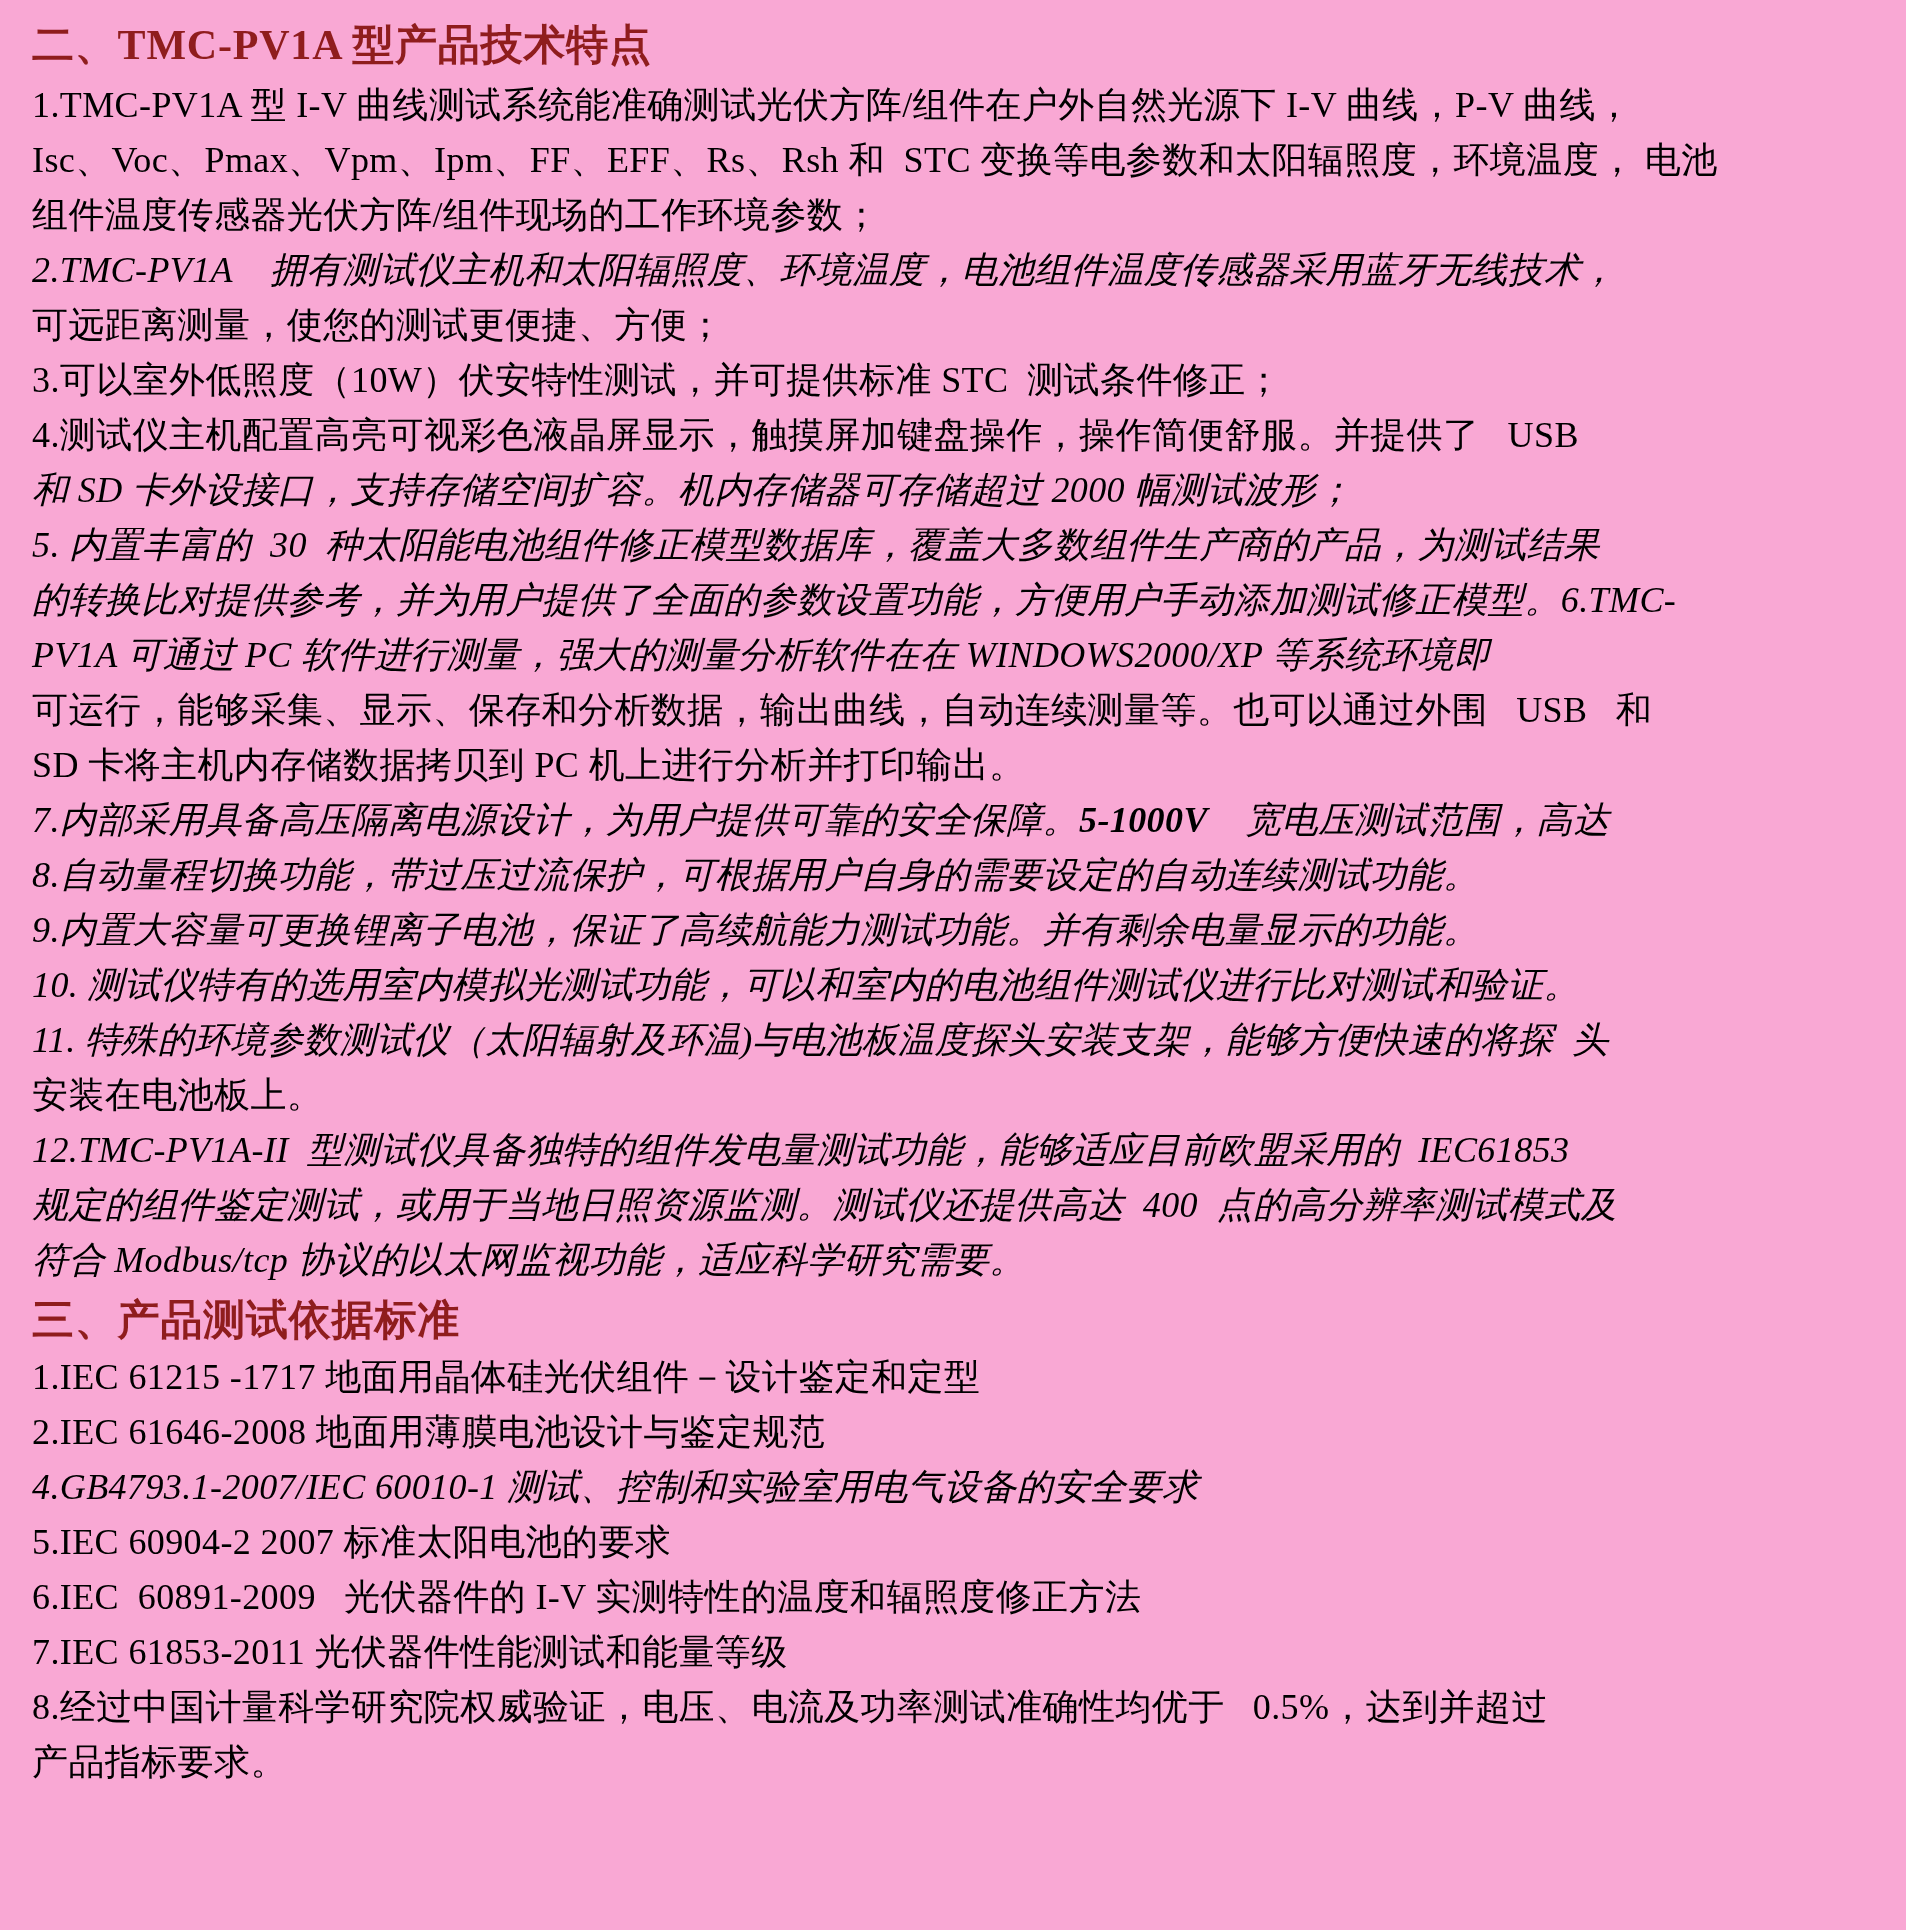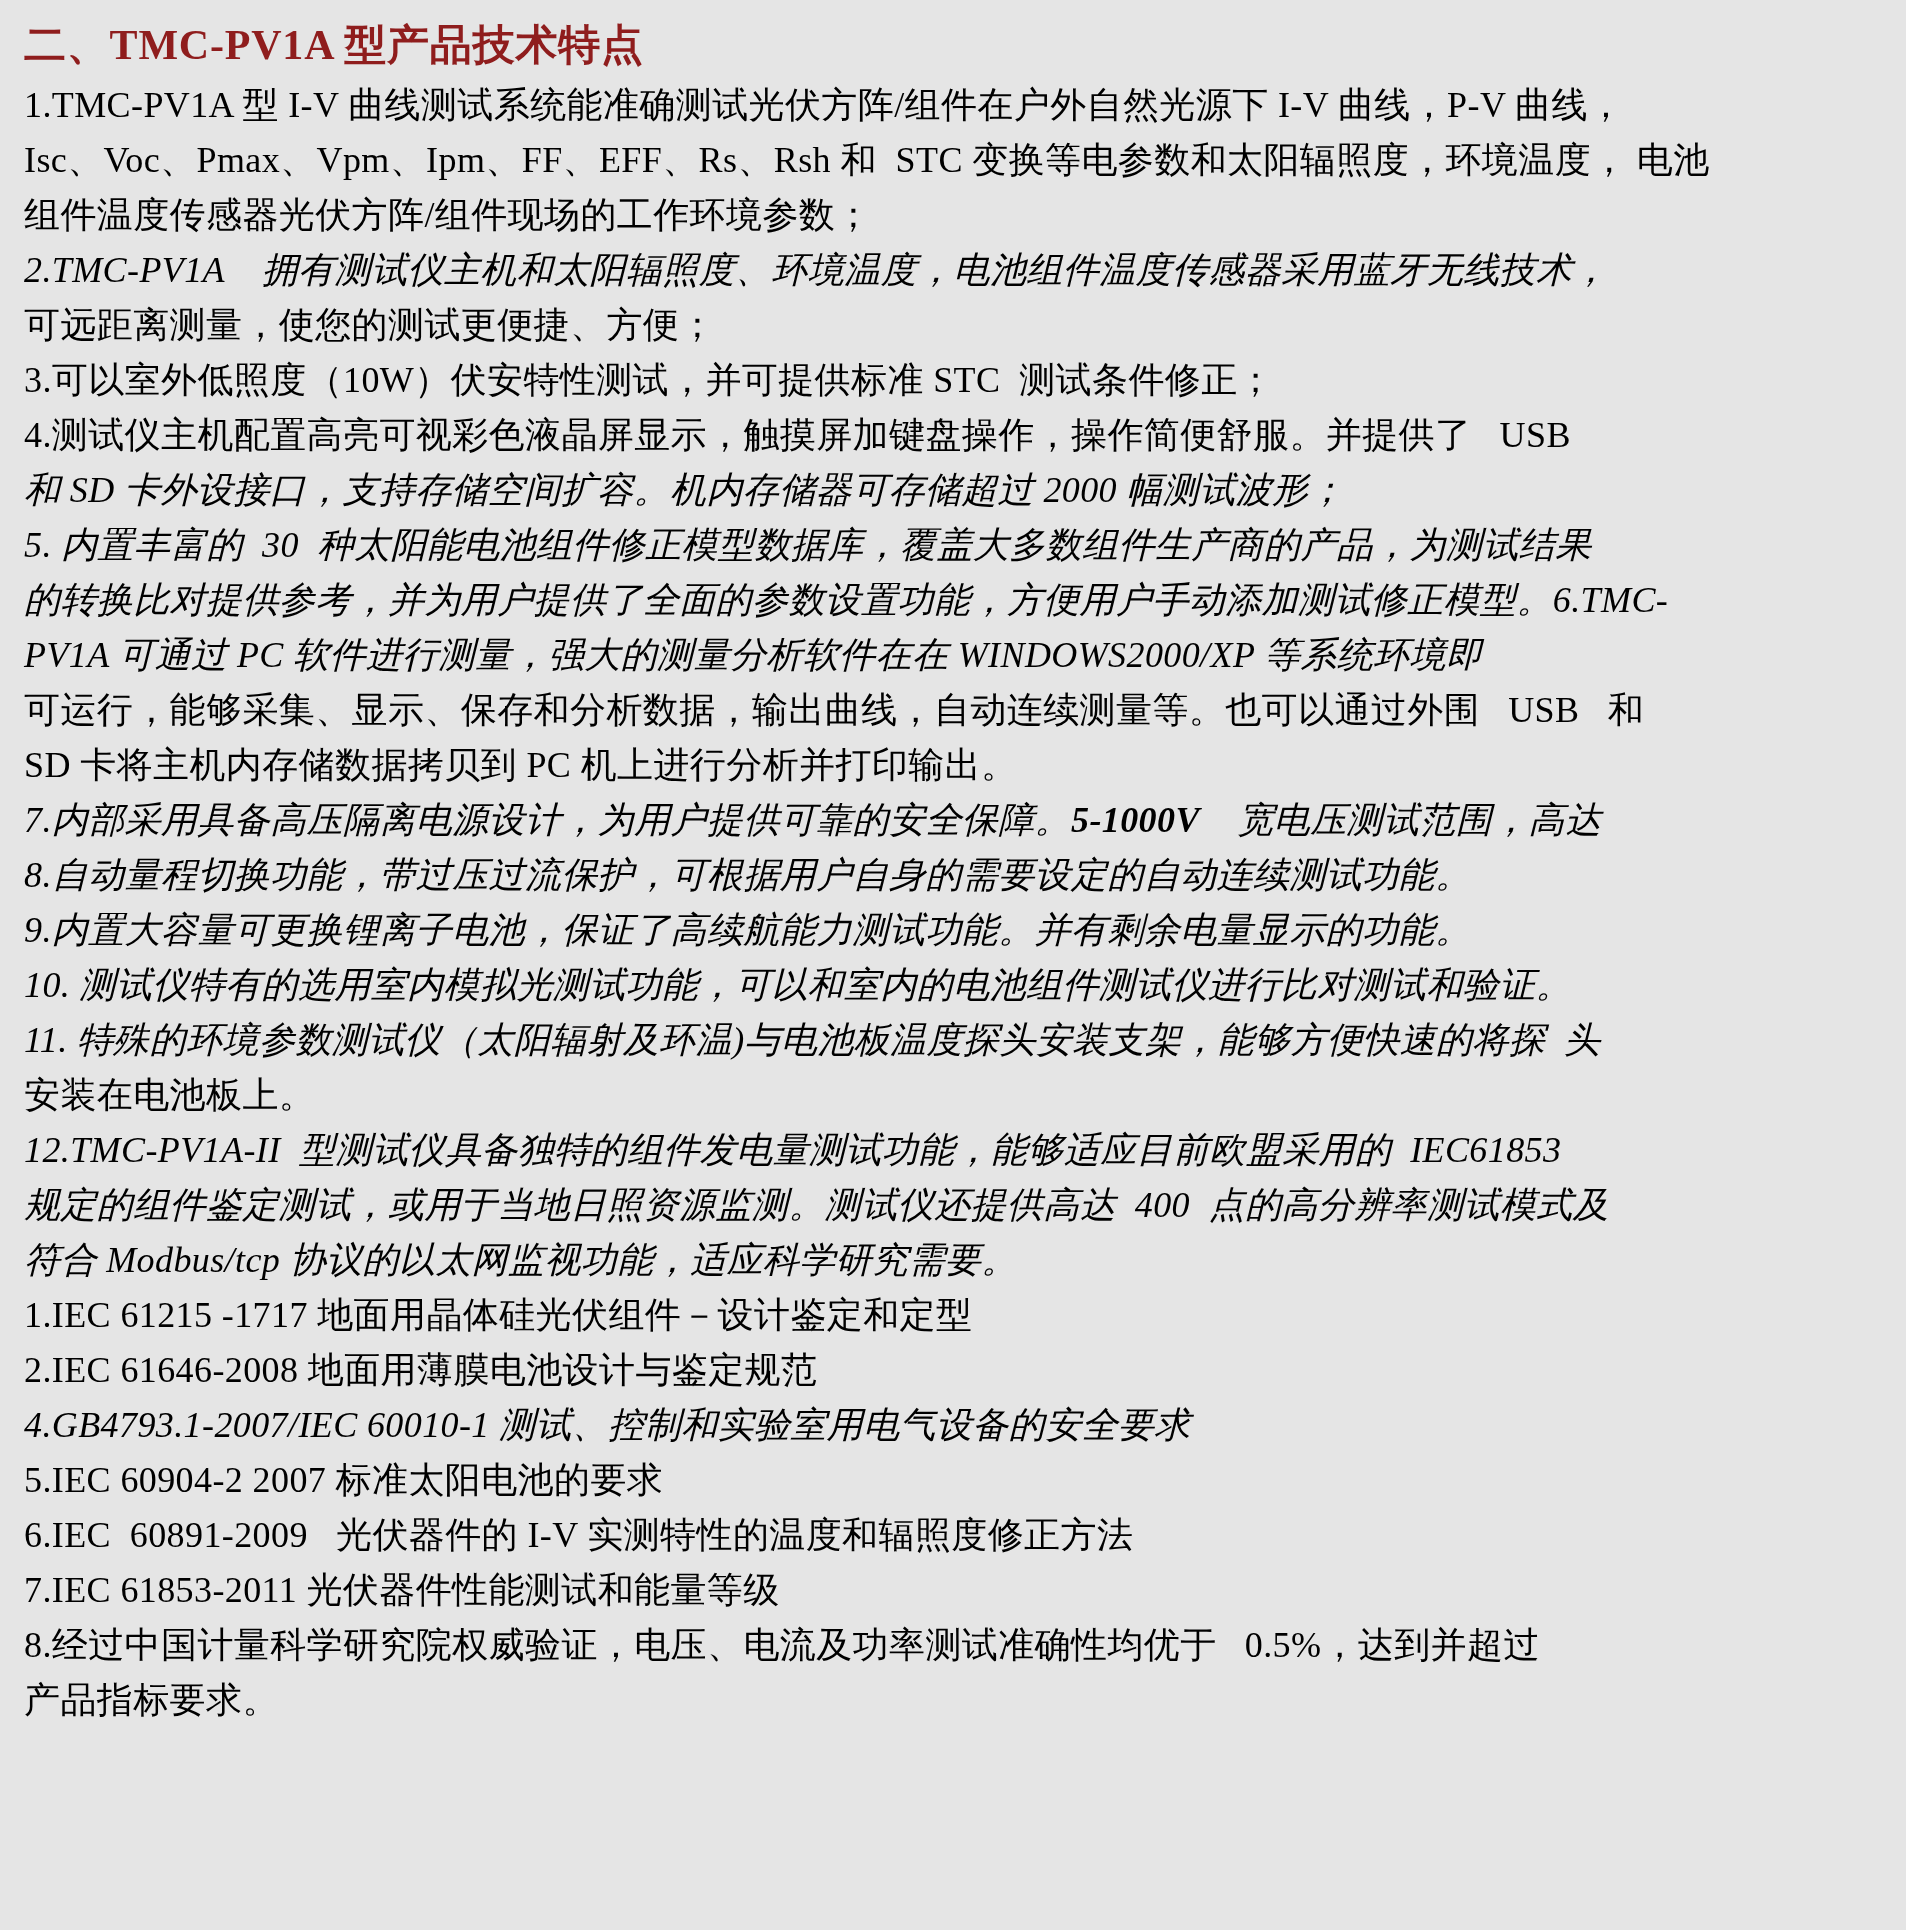--- a/index.html
+++ b/index.html
@@ -7,24 +7,24 @@
     padding: 0;
     background: #ffffff;
     width: 1906px;
     height: 1931px;
     overflow: hidden;
   }
   .doc {
     box-sizing: border-box;
     width: 1906px;
     height: 1931px;
-    padding: 20px 30px 0 24px;
+    padding: 20px 30px 0 32px;
     font-family: "Liberation Serif", "DejaVu Serif", serif;
     color: #000000;
-    background: #e5e5e5;
+    background: #f9a8d4;
   }
   h2.sec-heading {
     font-family: "Liberation Serif", "DejaVu Serif", serif;
     font-size: 42px;
     line-height: 50px;
     font-weight: bold;
     color: var(--heading-red, #8f1d1d);
     margin: 0 0 8.4px 0;
     letter-spacing: 0.8px;
     white-space: pre-wrap;
@@ -69,20 +69,21 @@
   <p class="line ind1"><span>7.内部采用具备高压隔离电源设计，为用户提供可靠的安全保障。</span><span class="bold-latin">5-1000V</span><span>    宽电压测试范围，高达</span></p>
   <p class="line ind1">8.自动量程切换功能，带过压过流保护，可根据用户自身的需要设定的自动连续测试功能。</p>
   <p class="line ind1">9.内置大容量可更换锂离子电池，保证了高续航能力测试功能。并有剩余电量显示的功能。</p>
   <p class="line ind1 gap-top">10. 测试仪特有的选用室内模拟光测试功能，可以和室内的电池组件测试仪进行比对测试和验证。</p>
   <p class="line ind1">11. 特殊的环境参数测试仪（太阳辐射及环温)与电池板温度探头安装支架，能够方便快速的将探  头</p>
   <p class="line ind2">安装在电池板上。</p>
   <p class="line ind1">12.TMC-PV1A-II  型测试仪具备独特的组件发电量测试功能，能够适应目前欧盟采用的  IEC61853</p>
   <p class="line ind1">规定的组件鉴定测试，或用于当地日照资源监测。测试仪还提供高达  400  点的高分辨率测试模式及</p>
   <p class="line ind1">符合 Modbus/tcp 协议的以太网监视功能，适应科学研究需要。</p>
 
+  <h2 class="sec-heading second">三、产品测试依据标准</h2>
 
   <p class="line ind2">1.IEC 61215 -1717 地面用晶体硅光伏组件－设计鉴定和定型</p>
   <p class="line ind2">2.IEC 61646-2008 地面用薄膜电池设计与鉴定规范</p>
   <p class="line ind1">4.GB4793.1-2007/IEC 60010-1 测试、控制和实验室用电气设备的安全要求</p>
   <p class="line ind2">5.IEC 60904-2 2007 标准太阳电池的要求</p>
   <p class="line ind2">6.IEC  60891-2009   光伏器件的 I-V 实测特性的温度和辐照度修正方法</p>
   <p class="line ind2">7.IEC 61853-2011 光伏器件性能测试和能量等级</p>
   <p class="line ind2">8.经过中国计量科学研究院权威验证，电压、电流及功率测试准确性均优于   0.5%，达到并超过</p>
   <p class="line ind2">产品指标要求。</p>
 

